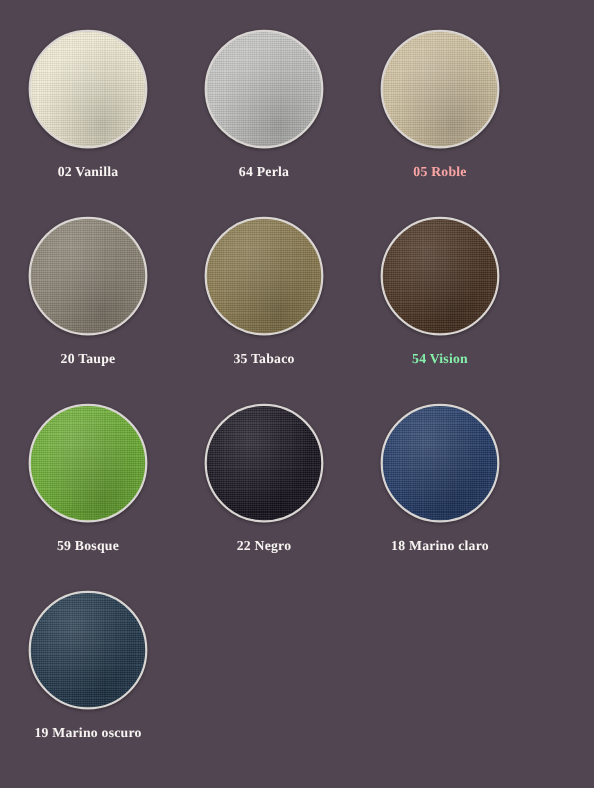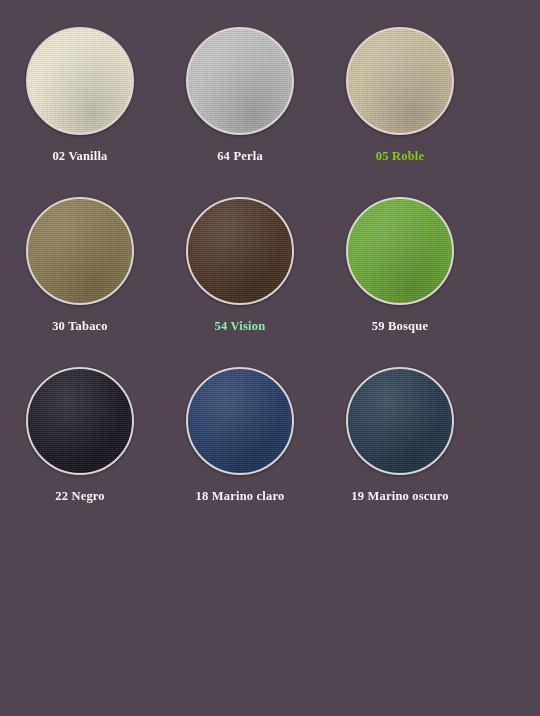--- a/index.html
+++ b/index.html
@@ -113,32 +113,41 @@
     </div>
 
 
     <div class="cell">
       <div class="swatch-wrap">
         <div class="swatch" style="background-color: rgb(207, 192, 160); border-color: rgb(217, 213, 210);">
           <div class="weave"></div>
           <div class="sheen"></div>
         </div>
       </div>
-      <div class="label" style="color: #84cc16;">05 Roble</div>
+      <div class="label" style="color: #fca5a5;">05 Roble</div>
     </div>
 
+    <div class="cell">
+      <div class="swatch-wrap">
+        <div class="swatch" style="background-color: rgb(139, 131, 117); border-color: rgb(217, 213, 210);">
+          <div class="weave"></div>
+          <div class="sheen"></div>
+        </div>
+      </div>
+      <div class="label" style="color: rgb(247, 244, 242);">20 Taupe</div>
+    </div>
 
     <div class="cell">
       <div class="swatch-wrap">
         <div class="swatch" style="background-color: rgb(138, 122, 79); border-color: rgb(217, 213, 210);">
           <div class="weave"></div>
           <div class="sheen"></div>
         </div>
       </div>
-      <div class="label" style="color: rgb(247, 244, 242);">30 Tabaco</div>
+      <div class="label" style="color: rgb(247, 244, 242);">35 Tabaco</div>
     </div>
 
     <div class="cell">
       <div class="swatch-wrap">
         <div class="swatch" style="background-color: rgb(74, 51, 34); border-color: rgb(217, 213, 210);">
           <div class="weave"></div>
           <div class="sheen"></div>
         </div>
       </div>
       <div class="label" style="color: #86efac;">54 Vision</div>

